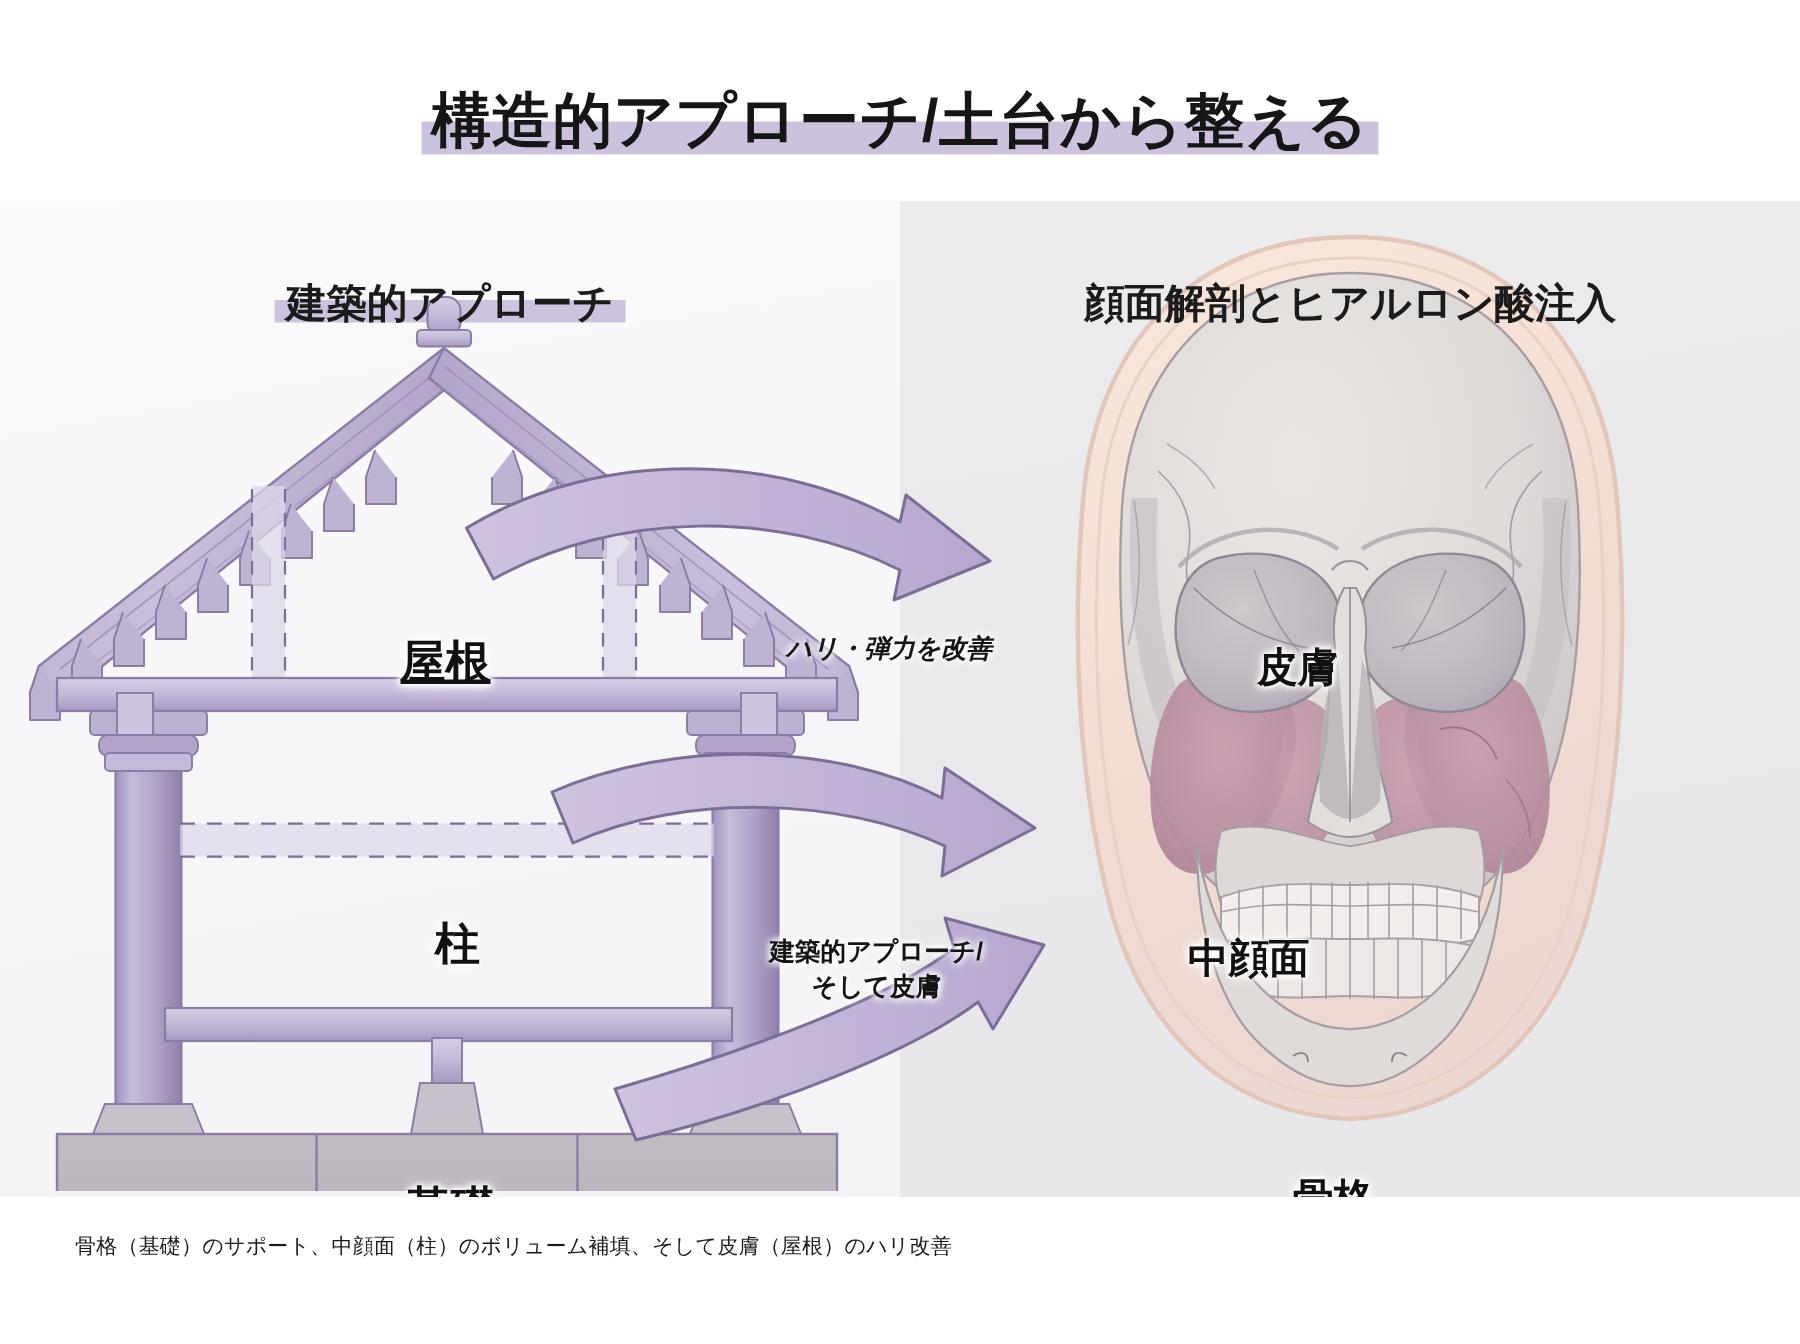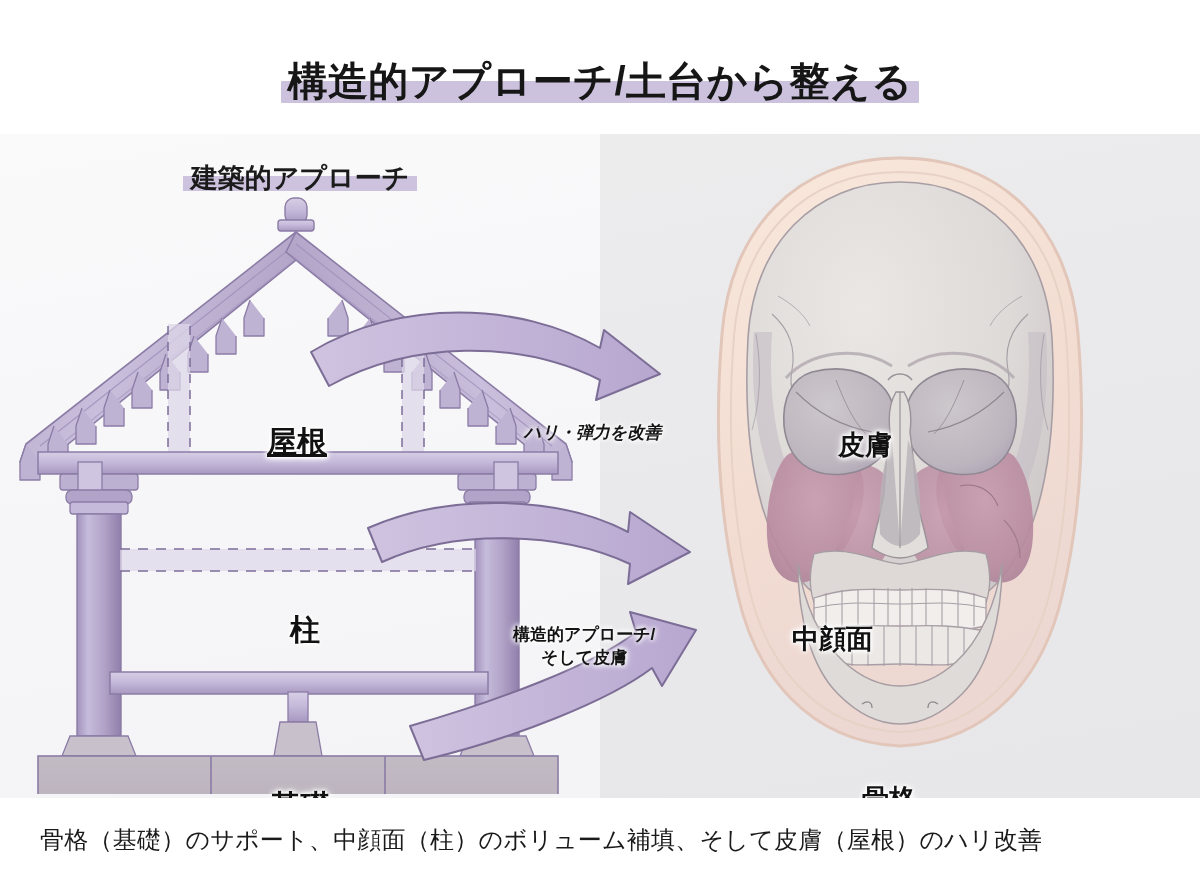--- a/index.html
+++ b/index.html
@@ -38,22 +38,22 @@
     position:absolute;left:0;top:0;width:600px;height:664px;
     background:linear-gradient(170deg,#fafafb 0%,#f6f6f8 55%,#f4f4f6 100%);
   }
   .panel-right{
     position:absolute;left:600px;top:0;width:600px;height:664px;
     background:linear-gradient(170deg,#ececed 0%,#e9e9ec 50%,#e7e7ea 100%);
   }
 
   
   .sec-head{
-    position:absolute;top:22px;height:44px;
-    display:flex;align-items:center;justify-content:center;
+    position:absolute;top:38px;height:44px;
+    display:flex;align-items:flex-end;justify-content:center;
   }
   .sec-head .inner{position:relative;padding:0 8px;white-space:nowrap;}
   .sec-head .hl{
     position:absolute;left:0;right:0;bottom:1px;height:15px;
     background:#cdc3de;z-index:0;
   }
   .sec-head .tx{
     position:relative;z-index:1;
     font-size:27px;font-weight:700;color:#1b1b1b;line-height:1;
   }
@@ -87,22 +87,22 @@
   }
   #alab-1{left:524px;top:288px;font-style:italic;}
   #alab-2{left:513px;top:490px;}
   #alab-3{left:556px;top:695px;}
 
   
   .footer{
     position:absolute;left:0;top:770px;width:1200px;height:126px;background:#fff;
   }
   .caption{
-    position:absolute;left:40px;top:22px;width:930px;
-    font-size:24px;color:#1a1a1a;line-height:1.65;letter-spacing:0.01em;
+    position:absolute;left:50px;top:22px;width:930px;
+    font-size:14px;color:#1a1a1a;line-height:1.65;letter-spacing:0.01em;font-family:Liberation Serif, serif;
   }
   .caption div{white-space:nowrap;}
 </style>
 </head>
 <body>
 
 <div class="slide">
 
   <div class="title-wrap">
     <div class="title">
@@ -112,20 +112,25 @@
   </div>
 
   <div class="panels">
     <div class="panel-left"></div>
     <div class="panel-right"></div>
 
     <div class="sec-head" id="sec-left">
       <span class="inner">
         <span class="hl"></span>
         <span class="tx">建築的アプローチ</span>
+      </span>
+    </div>
+    <div class="sec-head" id="sec-right">
+      <span class="inner">
+        <span class="tx">顔面解剖とヒアルロン酸注入</span>
       </span>
     </div>
 
     <svg class="house" viewBox="0 0 580 600">
       <defs>
         <linearGradient id="gRoofL" x1="0" y1="0" x2="1" y2="0.4">
           <stop offset="0" stop-color="#b3a5c8"></stop>
           <stop offset="0.5" stop-color="#c9bedb"></stop>
           <stop offset="1" stop-color="#ab9cc2"></stop>
         </linearGradient>
@@ -405,21 +410,21 @@
                C562 398 456 394 382 428 Z" fill="url(#gArr)" stroke="#7c6d96" stroke-width="2" stroke-linejoin="round"></path>
 
       <path d="M410 592 C500 566 596 530 636 498 L630 478 L696 496 L662 552 L652 534
                C610 566 516 604 424 626 Z" fill="url(#gArr)" stroke="#7c6d96" stroke-width="2" stroke-linejoin="round"></path>
     </svg>
 
     <div class="arrowlabel" id="alab-1">
       <span>ハリ・弾力を改善</span>
     </div>
     <div class="arrowlabel" id="alab-2">
-      <span>構造的アプローチ/</span><br>
+      <span>建築的アプローチ/</span><br>
       <span>そして皮膚</span>
     </div>
     <div class="arrowlabel" id="alab-3">
       <span>土台を強化</span>
     </div>
   </div>
 
   <div class="footer">
     <div class="caption">
       <div>骨格（基礎）のサポート、中顔面（柱）のボリューム補填、そして皮膚（屋根）のハリ改善</div>

